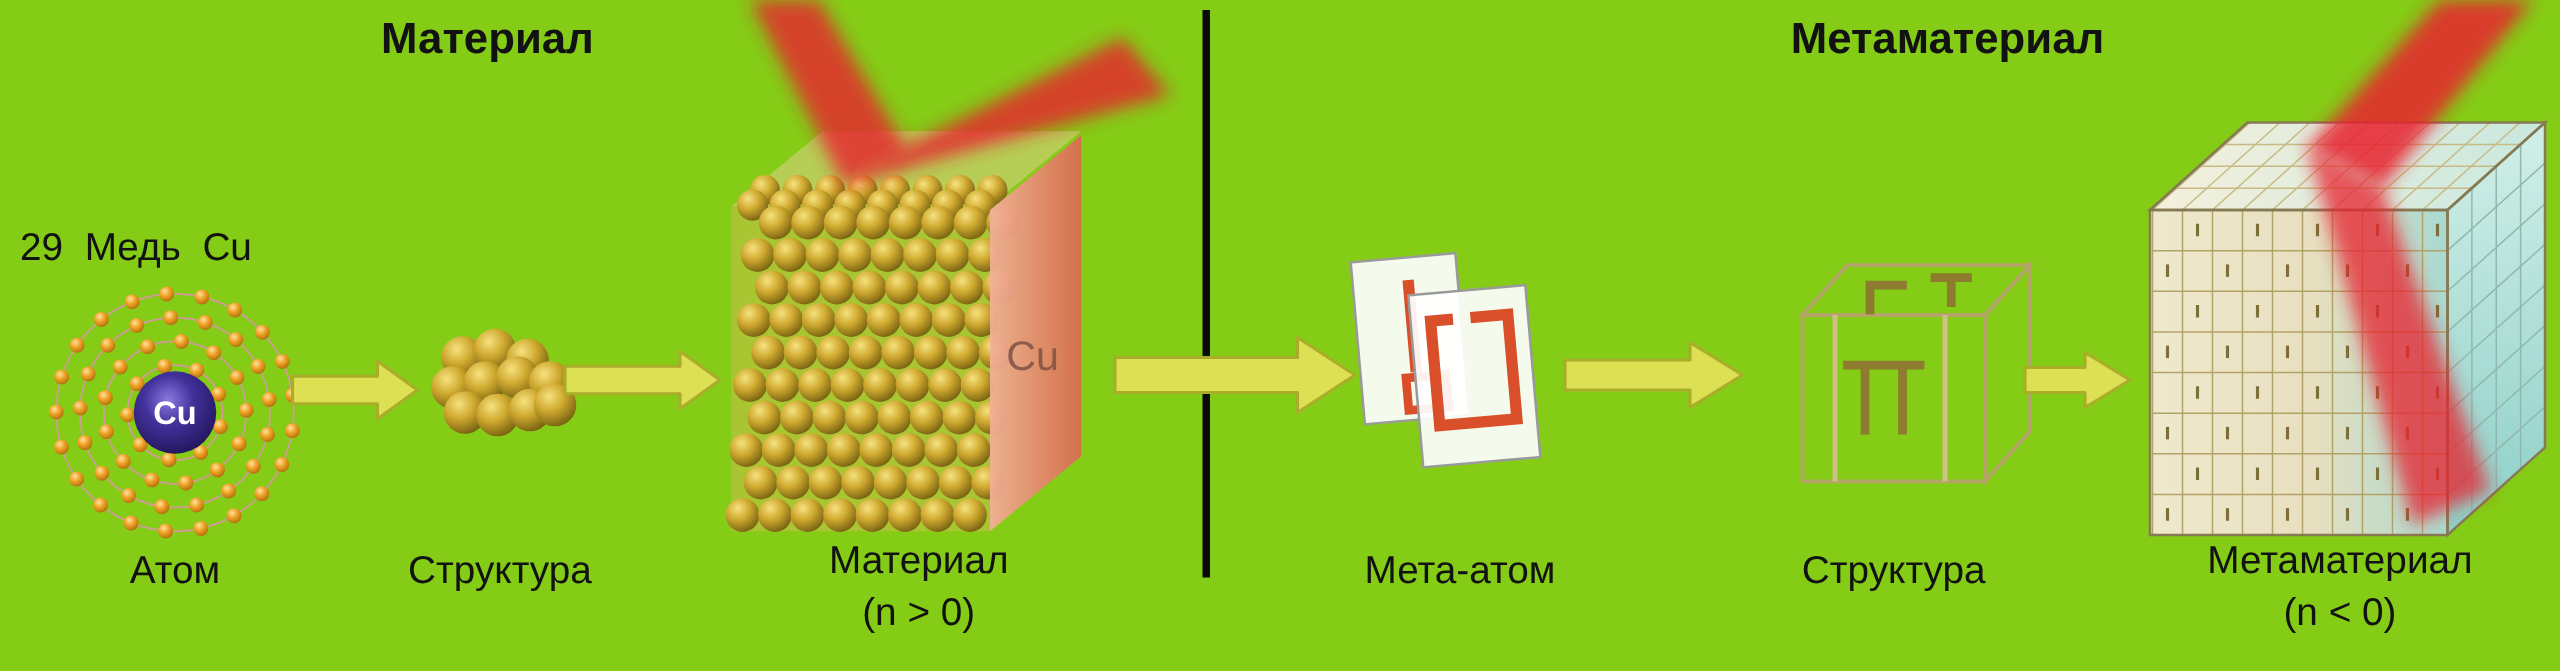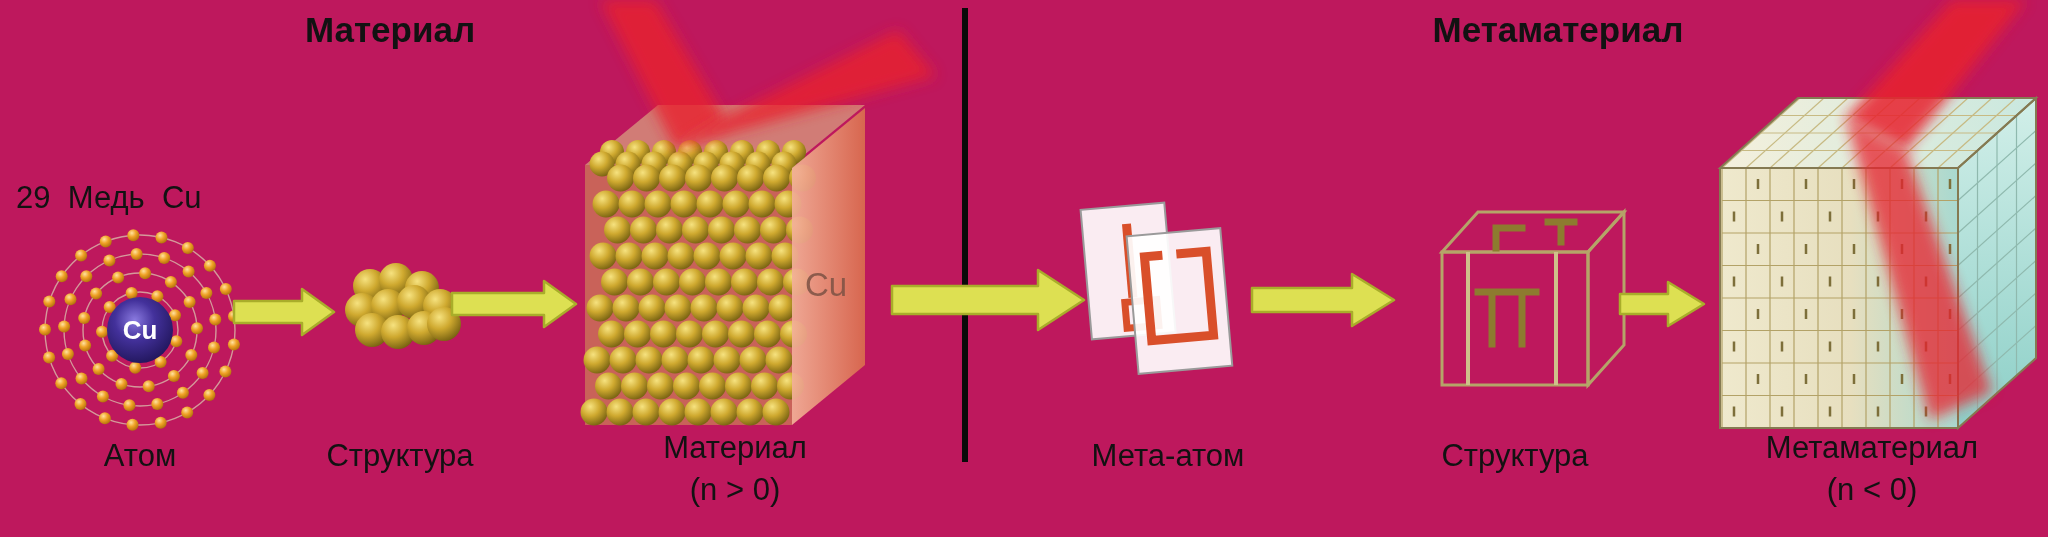--- a/index.html
+++ b/index.html
@@ -1,16 +1,16 @@
 <!DOCTYPE html>
 <html><head>
 <meta charset="utf-8">
 <style>
   html,body{margin:0;padding:0;background:#ffffff;}
-  .canvas{position:relative;width:2048px;height:537px;background:#be185d;overflow:hidden;}
+  .canvas{position:relative;width:2048px;height:537px;background:#84cc16;overflow:hidden;}
   svg{display:block;}
   text{font-family:"Liberation Sans","DejaVu Sans",sans-serif;fill:#121212;}
   .hdr{font-size:35px;font-weight:bold;}
   .cap{font-size:31px;}
   .elem{font-size:31px;white-space:pre;}
   .nuc{font-size:26px;font-weight:bold;fill:#ffffff;}
   .culabel{font-size:33px;fill:#7d5244;opacity:.85;}
   .arrow{stroke:#a9ad2a;stroke-width:2.5;stroke-linejoin:round;}
   .ringline{fill:none;stroke:#d49a9a;stroke-width:1.4;}
   .panel{fill:rgba(255,255,255,.92);stroke:#9a9a9a;stroke-width:2;}

